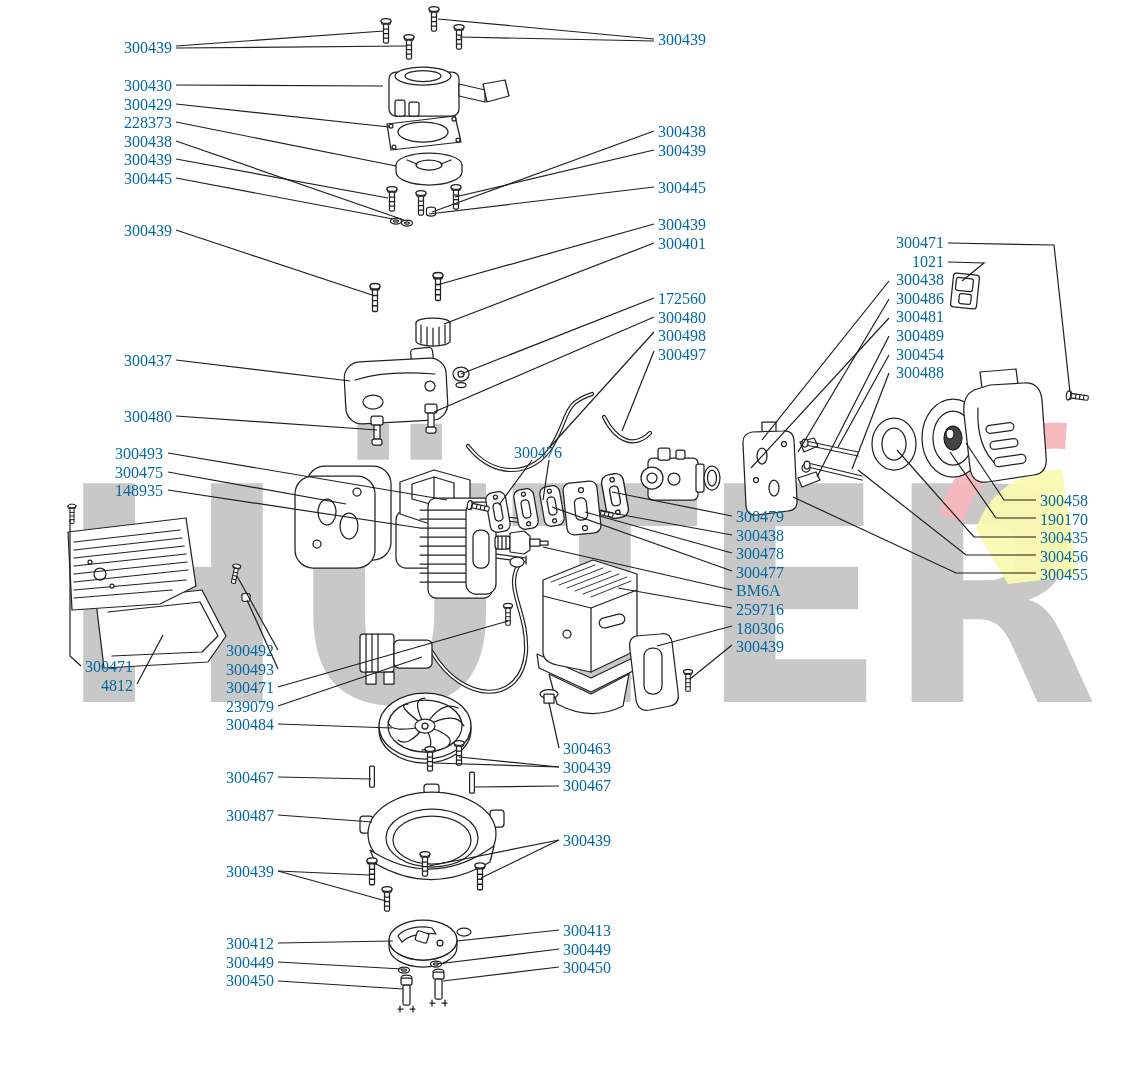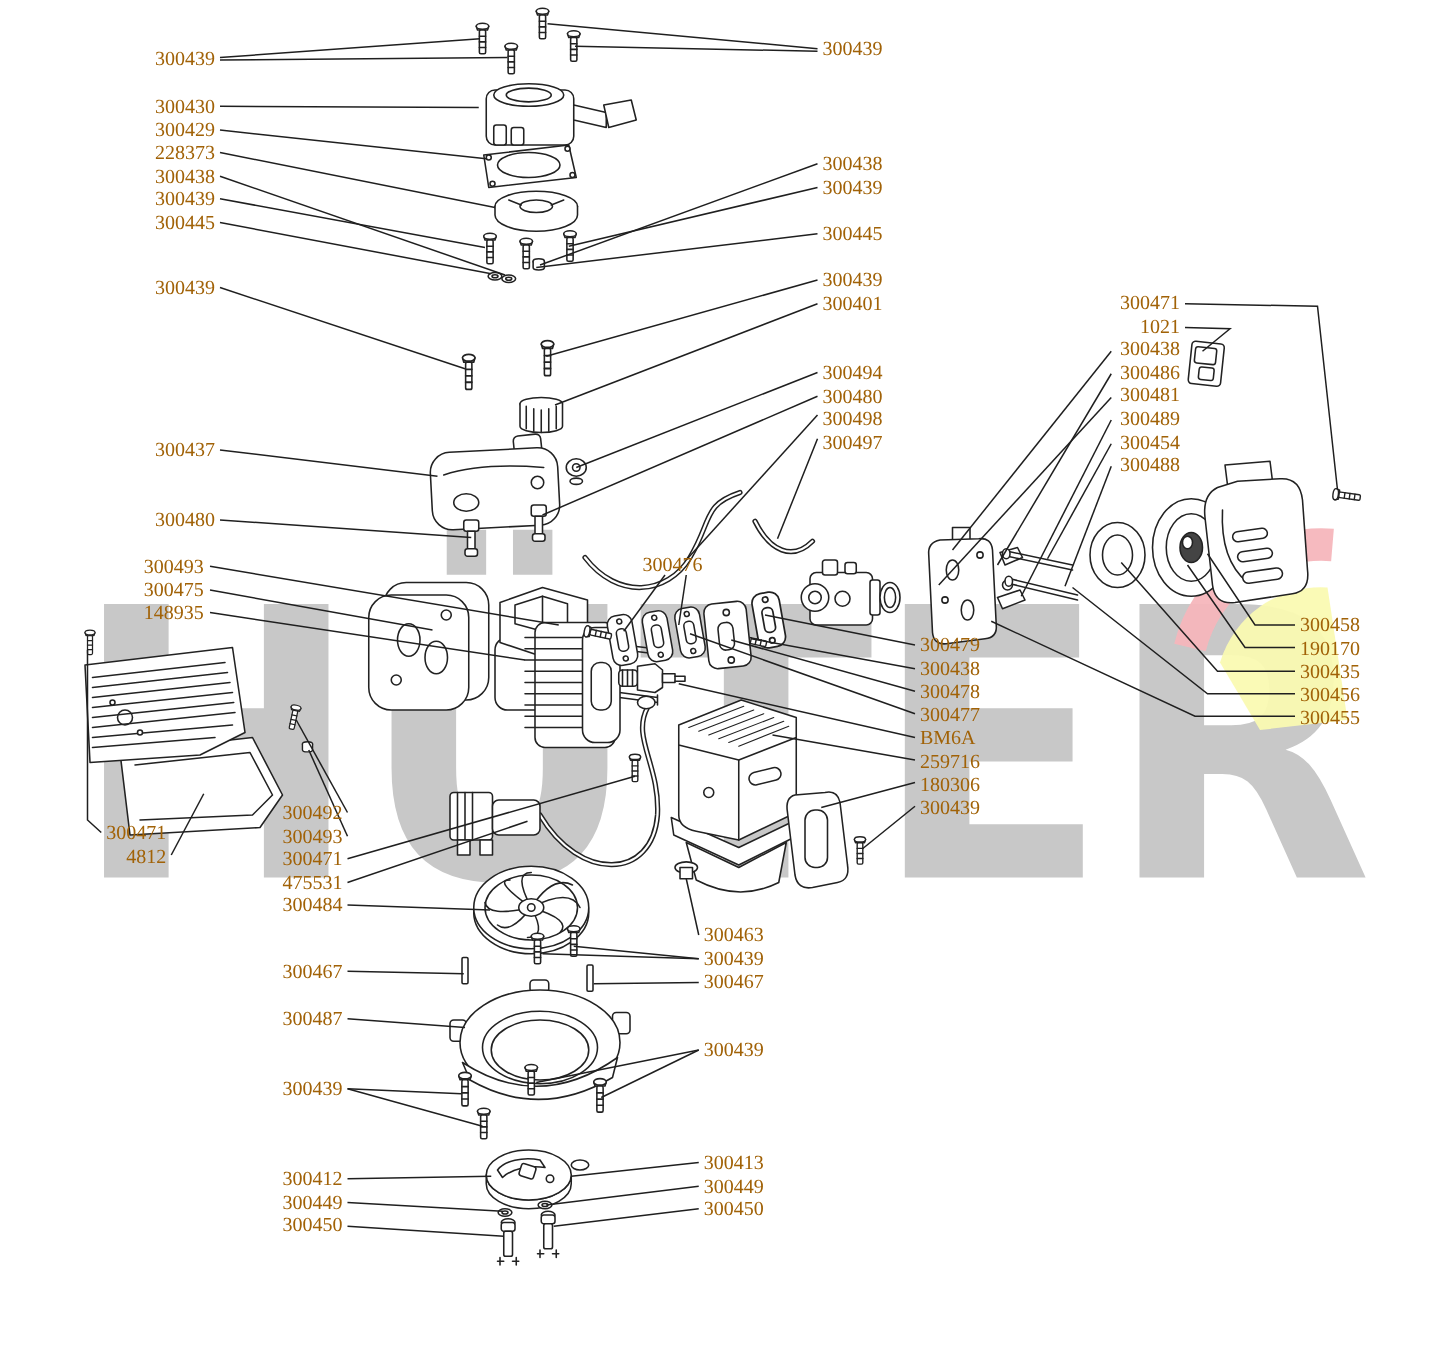--- a/index.html
+++ b/index.html
@@ -1,19 +1,19 @@
 <!DOCTYPE html>
 <html><head>
 <meta charset="utf-8">
 <style>
   html,body{margin:0;padding:0;background:#fff;}
   #canvas{position:relative;width:1147px;height:1083px;background:#fff;overflow:hidden;
           font-family:"Liberation Serif",serif;}
   #art{position:absolute;left:0;top:0;}
-  .lbl{position:absolute;font:16px/18.6px "Liberation Serif",serif;color:#a16207;white-space:nowrap;}
+  .lbl{position:absolute;font:16px/18.6px "Liberation Serif",serif;color:#0369a1;white-space:nowrap;}
   .ra{text-align:right;}
 </style>
 </head>
 <body>
 
 <div id="canvas">
 
 <svg id="art" width="1147" height="1083" viewBox="0 0 1147 1083">
 
   <g>
@@ -461,21 +461,21 @@
 </div>
 
 <div class="lbl" style="left:658px;top:179px">300445</div>
 
 <div class="lbl" style="left:658px;top:216px">
   <div>300439</div>
   <div>300401</div>
 </div>
 
 <div class="lbl" style="left:658px;top:290px">
-  <div>300494</div>
+  <div>172560</div>
   <div>300480</div>
   <div>300498</div>
   <div>300497</div>
 </div>
 
 <div class="lbl ra" style="right:975px;top:352px">300437</div>
 <div class="lbl ra" style="right:975px;top:408px">300480</div>
 
 <div class="lbl ra" style="right:984px;top:445px">
   <div>300493</div>
@@ -517,21 +517,21 @@
 
 <div class="lbl ra" style="right:1014px;top:658px">
   <div>300471</div>
   <div>4812</div>
 </div>
 
 <div class="lbl ra" style="right:873px;top:642px">
   <div>300492</div>
   <div>300493</div>
   <div>300471</div>
-  <div>475531</div>
+  <div>239079</div>
   <div>300484</div>
 </div>
 
 <div class="lbl ra" style="right:873px;top:769px">300467</div>
 <div class="lbl ra" style="right:873px;top:807px">300487</div>
 <div class="lbl ra" style="right:873px;top:863px">300439</div>
 
 <div class="lbl" style="left:563px;top:740px">
   <div>300463</div>
   <div>300439</div>

